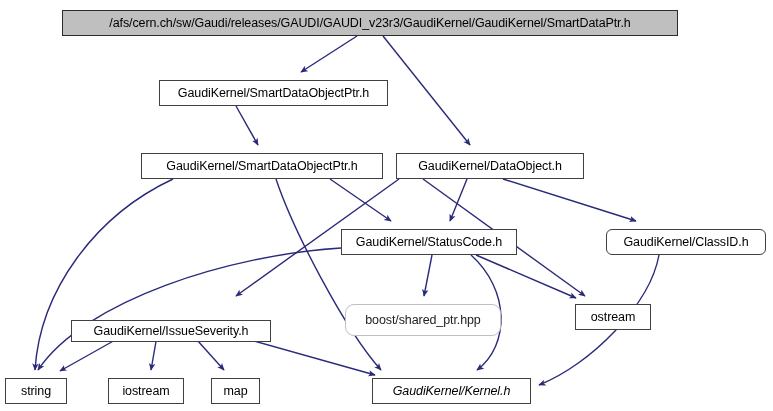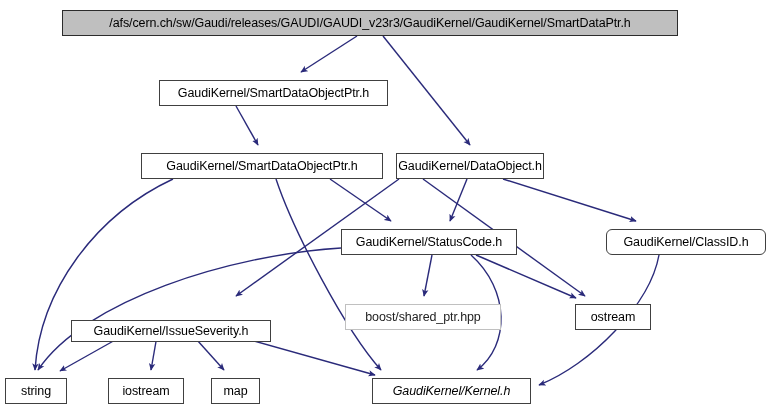--- a/index.html
+++ b/index.html
@@ -84,33 +84,33 @@
   <div id="nodes-group">
       <div class="node root" style="left: 62px; top: 10px; width: 616px; height: 26px;">
         <span class="node-label">/afs/cern.ch/sw/Gaudi/releases/GAUDI/GAUDI_v23r3/GaudiKernel/GaudiKernel/SmartDataPtr.h</span>
       </div>
       <div class="node" style="left: 159px; top: 80px; width: 229px; height: 26px;">
         <span class="node-label">GaudiKernel/SmartDataObjectPtr.h</span>
       </div>
       <div class="node" style="left: 133px; top: 153px; width: 242px; height: 26px; margin-left: 8px;">
         <span class="node-label">GaudiKernel/SmartDataObjectPtr.h</span>
       </div>
-      <div class="node" style="left: 396px; top: 153px; width: 148px; height: 26px;">
+      <div class="node" style="left: 396px; top: 153px; width: 188px; height: 26px;">
         <span class="node-label">GaudiKernel/DataObject.h</span>
       </div>
       <div class="node" style="left: 341px; top: 229px; width: 176px; height: 26px; text-align: center;">
         <span class="node-label">GaudiKernel/StatusCode.h</span>
       </div>
       <div class="node" style="left: 606px; top: 229px; width: 160px; height: 26px; border-radius: 6px;">
         <span class="node-label">GaudiKernel/ClassID.h</span>
       </div>
       <div class="node" style="left: 71px; top: 320px; width: 200px; height: 22px;">
         <span class="node-label">GaudiKernel/IssueSeverity.h</span>
       </div>
-      <div class="node external" style="left: 345px; top: 304px; width: 156px; height: 26px;">
+      <div class="node external" style="left: 345px; top: 304px; width: 156px; height: 32px; border-radius: 9px;">
         <span class="node-label">boost/shared_ptr.hpp</span>
       </div>
       <div class="node" style="left: 575px; top: 304px; width: 76px; height: 26px;">
         <span class="node-label">ostream</span>
       </div>
       <div class="node" style="left: 5px; top: 378px; width: 62px; height: 26px;">
         <span class="node-label">string</span>
       </div>
       <div class="node" style="left: 108px; top: 378px; width: 76px; height: 26px;">
         <span class="node-label">iostream</span>

